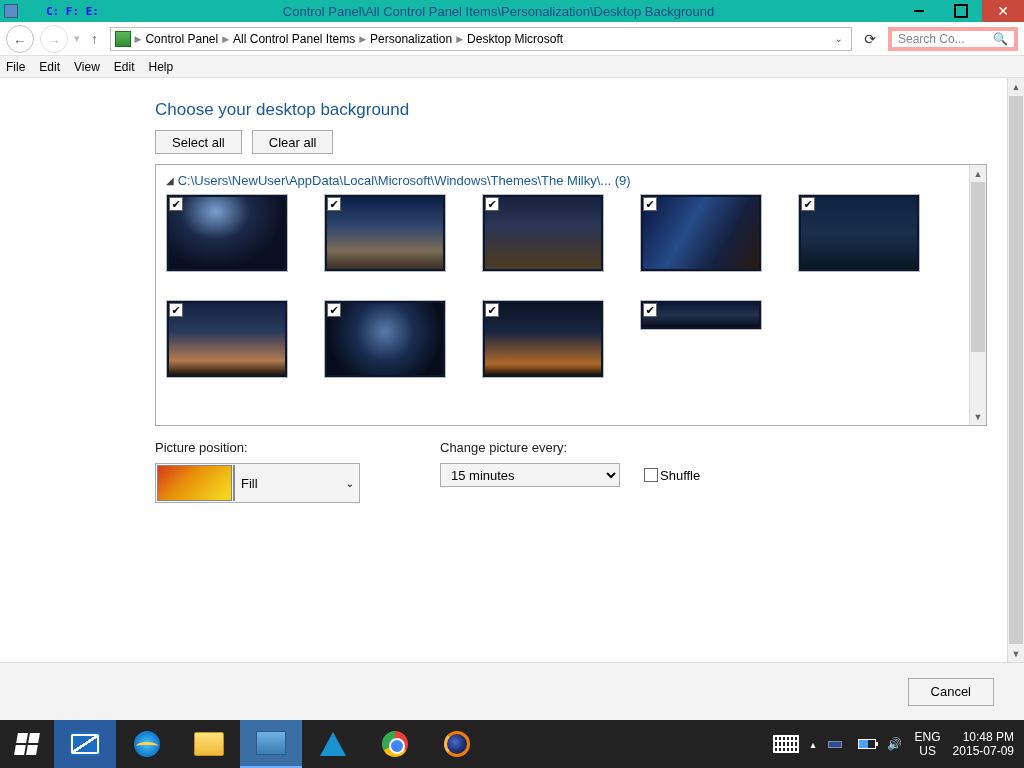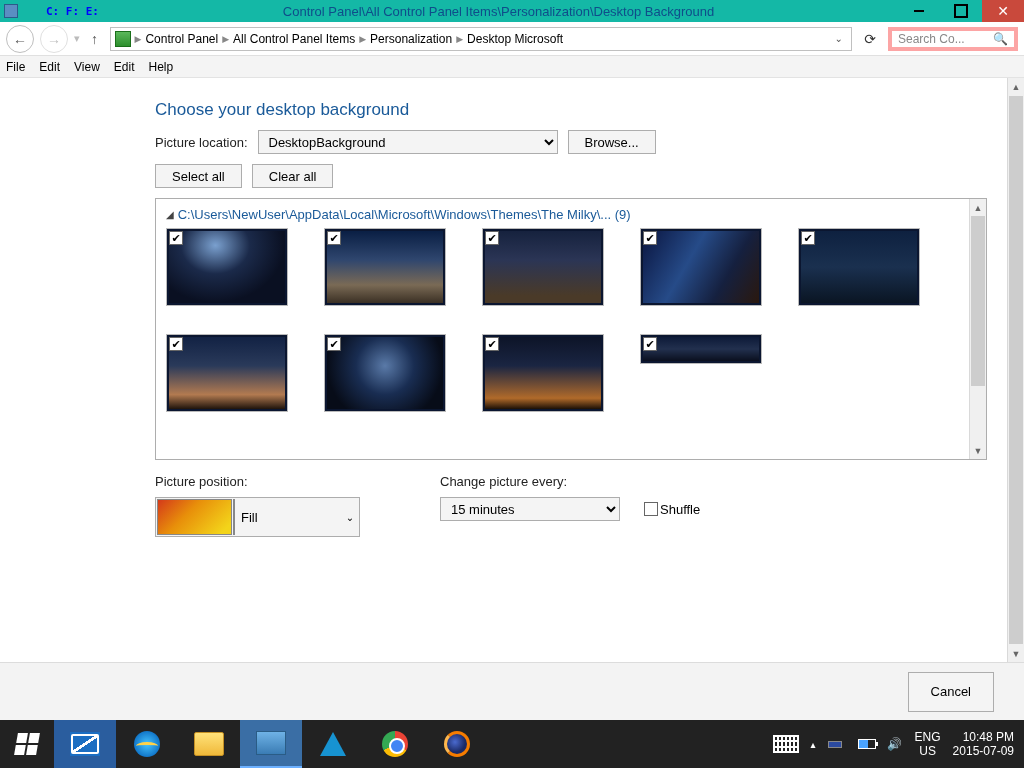--- a/index.html
+++ b/index.html
@@ -166,27 +166,20 @@
   <span>Edit</span>
   <span>View</span>
   <span>Edit</span>
   <span>Help</span>
 </div>
 
 <div class="content-wrap">
 <div class="content">
   <h1 class="page-title">Choose your desktop background</h1>
 
-  <div class="row">
-    <span class="lbl">Picture location:</span>
-    <select class="combo" style="width:300px">
-      <option>DesktopBackground</option>
-    </select>
-    <button class="btn">Browse...</button>
-  </div>
 
   <div class="row">
     <button class="btn">Select all</button>
     <button class="btn">Clear all</button>
   </div>
 
   <div class="thumb-box">
     <div class="thumb-scroll">
       <div class="group-header">
         <span class="group-caret">◢</span>
@@ -264,21 +257,21 @@
   </div>
 </div>
 <div class="scrollbar">
   <div class="scroll-arrow">▲</div>
   <div class="scroll-thumb"></div>
   <div class="scroll-arrow">▼</div>
 </div>
 </div>
 
 <div class="footer">
-  <button class="btn" style="height:40px;padding:0 22px">Cancel</button>
+  <button class="btn" style="height:28px;padding:0 22px">Cancel</button>
 </div>
 
 <div class="taskbar">
   <div class="start">
       <div class="win">
         <div></div>
         <div></div>
         <div></div>
         <div></div>
       </div>

